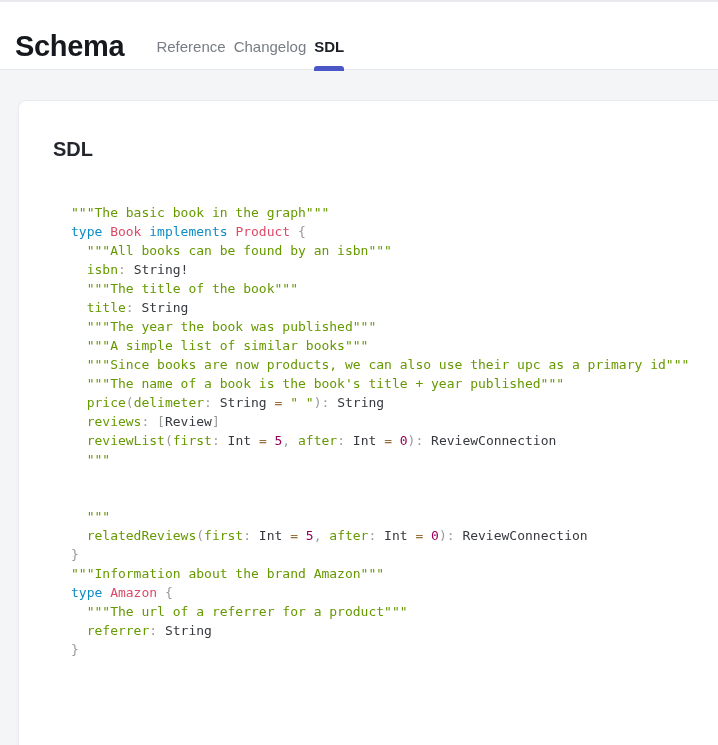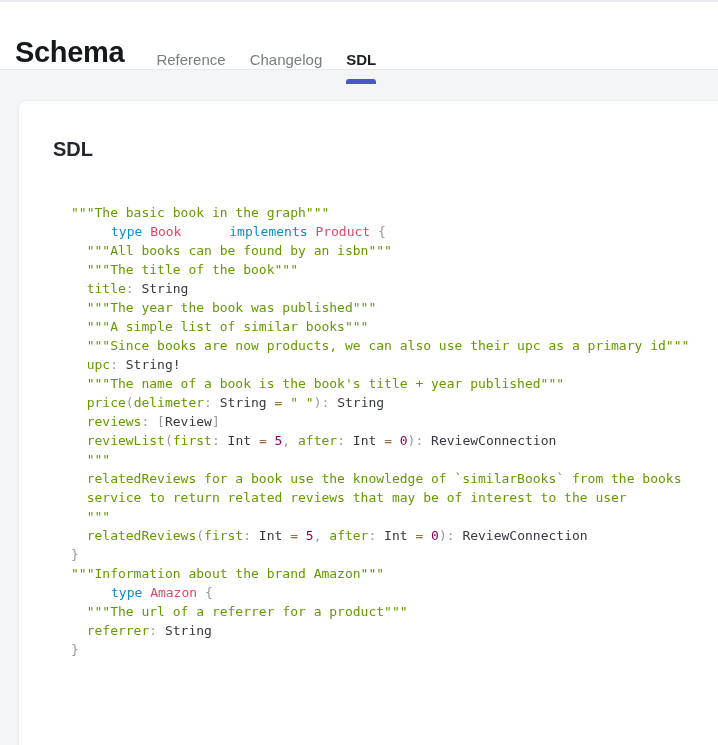--- a/index.html
+++ b/index.html
@@ -10,31 +10,31 @@
     -webkit-font-smoothing:antialiased;
   }
   .top-edge{height:2px;background:#e9eaee;}
   .page-header{
     position:relative;
     background:#ffffff;
     height:68px;
     box-sizing:border-box;
     border-bottom:1px solid #e7e8ec;
     display:flex;
-    align-items:flex-end;
+    align-items:center;
     padding:22px 0 0 15px;
   }
   .page-title{
     font-size:29px;
     font-weight:700;
     color:#15181d;
     letter-spacing:-0.3px;
     line-height:1.1;
   }
-  .tabs{display:flex;gap:24px;margin-left:32px;}
+  .tabs{display:flex;gap:8px;margin-left:32px;}
   .tab{
     font-size:15px;
     color:#787d85;
     cursor:pointer;
     position:relative;
     line-height:1.2;
   }
   .tab.active{color:#1c1f26;font-weight:700;}
   .tab-underline{
     position:absolute;
@@ -64,21 +64,21 @@
     margin:0;
   }
   .code-block{
     margin:42px 0 0 18px;
     font-family:"DejaVu Sans Mono","Liberation Mono",monospace;
     font-size:13px;
     line-height:19px;
     color:var(--token-plain,#36393f);
   }
   .code-line{white-space:pre;height:19px;}
-  .tok-kw {color:var(--token-keyword,#0d8cc4);margin-left:40px;}
+  .tok-kw {color:var(--token-keyword,#0d8cc4);}
   .tok-cls{color:var(--token-classname,#dd4a68);}
   .tok-doc{color:var(--token-string,#669900);}
   .tok-fld{color:var(--token-fieldname,#669900);}
   .tok-num{color:var(--token-number,#990055);}
   .tok-pun{color:var(--token-punct,#999999);}
   .tok-op {color:var(--token-operator,#9a6e3a);}
   .tok-typ,.tok-txt{color:var(--token-plain,#36393f);}
 </style>
 </head>
 <body>
@@ -97,33 +97,33 @@
   </div>
 </div>
 
 <div class="content-area">
   <div class="card">
     <h2 class="card-heading">SDL</h2>
     <div class="code-block">
         <div class="code-line"><span class="tok-doc">"""The basic book in the graph"""</span></div>
         <div class="code-line"><span class="tok-kw">type </span><span class="tok-cls">Book </span><span class="tok-kw">implements </span><span class="tok-cls">Product </span><span class="tok-pun">{</span></div>
         <div class="code-line"><span class="tok-txt">  </span><span class="tok-doc">"""All books can be found by an isbn"""</span></div>
+        <div class="code-line"><span class="tok-txt">  </span><span class="tok-fld">isbn</span><span class="tok-pun">: </span><span class="tok-typ">String!</span></div>
         <div class="code-line"><span class="tok-txt">  </span><span class="tok-doc">"""The title of the book"""</span></div>
         <div class="code-line"><span class="tok-txt">  </span><span class="tok-fld">title</span><span class="tok-pun">: </span><span class="tok-typ">String</span></div>
         <div class="code-line"><span class="tok-txt">  </span><span class="tok-doc">"""The year the book was published"""</span></div>
         <div class="code-line"><span class="tok-txt">  </span><span class="tok-doc">"""A simple list of similar books"""</span></div>
         <div class="code-line"><span class="tok-txt">  </span><span class="tok-doc">"""Since books are now products, we can also use their upc as a primary id"""</span></div>
-        <div class="code-line"><span class="tok-txt">  </span><span class="tok-fld">upc</span><span class="tok-pun">: </span><span class="tok-typ">String!</span></div>
         <div class="code-line"><span class="tok-txt">  </span><span class="tok-doc">"""The name of a book is the book's title + year published"""</span></div>
         <div class="code-line"><span class="tok-txt">  </span><span class="tok-fld">price</span><span class="tok-pun">(</span><span class="tok-fld">delimeter</span><span class="tok-pun">: </span><span class="tok-typ">String </span><span class="tok-op">= </span><span class="tok-doc">" "</span><span class="tok-pun">): </span><span class="tok-typ">String</span></div>
         <div class="code-line"><span class="tok-txt">  </span><span class="tok-fld">reviews</span><span class="tok-pun">: [</span><span class="tok-typ">Review</span><span class="tok-pun">]</span></div>
         <div class="code-line"><span class="tok-txt">  </span><span class="tok-fld">reviewList</span><span class="tok-pun">(</span><span class="tok-fld">first</span><span class="tok-pun">: </span><span class="tok-typ">Int </span><span class="tok-op">= </span><span class="tok-num">5</span><span class="tok-pun">, </span><span class="tok-fld">after</span><span class="tok-pun">: </span><span class="tok-typ">Int </span><span class="tok-op">= </span><span class="tok-num">0</span><span class="tok-pun">): </span><span class="tok-typ">ReviewConnection</span></div>
         <div class="code-line"><span class="tok-txt">  </span><span class="tok-doc">"""</span></div>
-        <div class="code-line"><span class="tok-txt">  </span><span class="tok-doc">relatedReviews for a book use the knowledge of `similarBooks` from the books</span></div>
-        <div class="code-line"><span class="tok-txt">  </span><span class="tok-doc">service to return related reviews that may be of interest to the user</span></div>
+        <div class="code-line"><span class="tok-txt">  </span></div>
+        <div class="code-line"><span class="tok-txt">  </span></div>
         <div class="code-line"><span class="tok-txt">  </span><span class="tok-doc">"""</span></div>
         <div class="code-line"><span class="tok-txt">  </span><span class="tok-fld">relatedReviews</span><span class="tok-pun">(</span><span class="tok-fld">first</span><span class="tok-pun">: </span><span class="tok-typ">Int </span><span class="tok-op">= </span><span class="tok-num">5</span><span class="tok-pun">, </span><span class="tok-fld">after</span><span class="tok-pun">: </span><span class="tok-typ">Int </span><span class="tok-op">= </span><span class="tok-num">0</span><span class="tok-pun">): </span><span class="tok-typ">ReviewConnection</span></div>
         <div class="code-line"><span class="tok-pun">}</span></div>
         <div class="code-line"><span class="tok-doc">"""Information about the brand Amazon"""</span></div>
         <div class="code-line"><span class="tok-kw">type </span><span class="tok-cls">Amazon </span><span class="tok-pun">{</span></div>
         <div class="code-line"><span class="tok-txt">  </span><span class="tok-doc">"""The url of a referrer for a product"""</span></div>
         <div class="code-line"><span class="tok-txt">  </span><span class="tok-fld">referrer</span><span class="tok-pun">: </span><span class="tok-typ">String</span></div>
         <div class="code-line"><span class="tok-pun">}</span></div>
       </div>
   </div>

